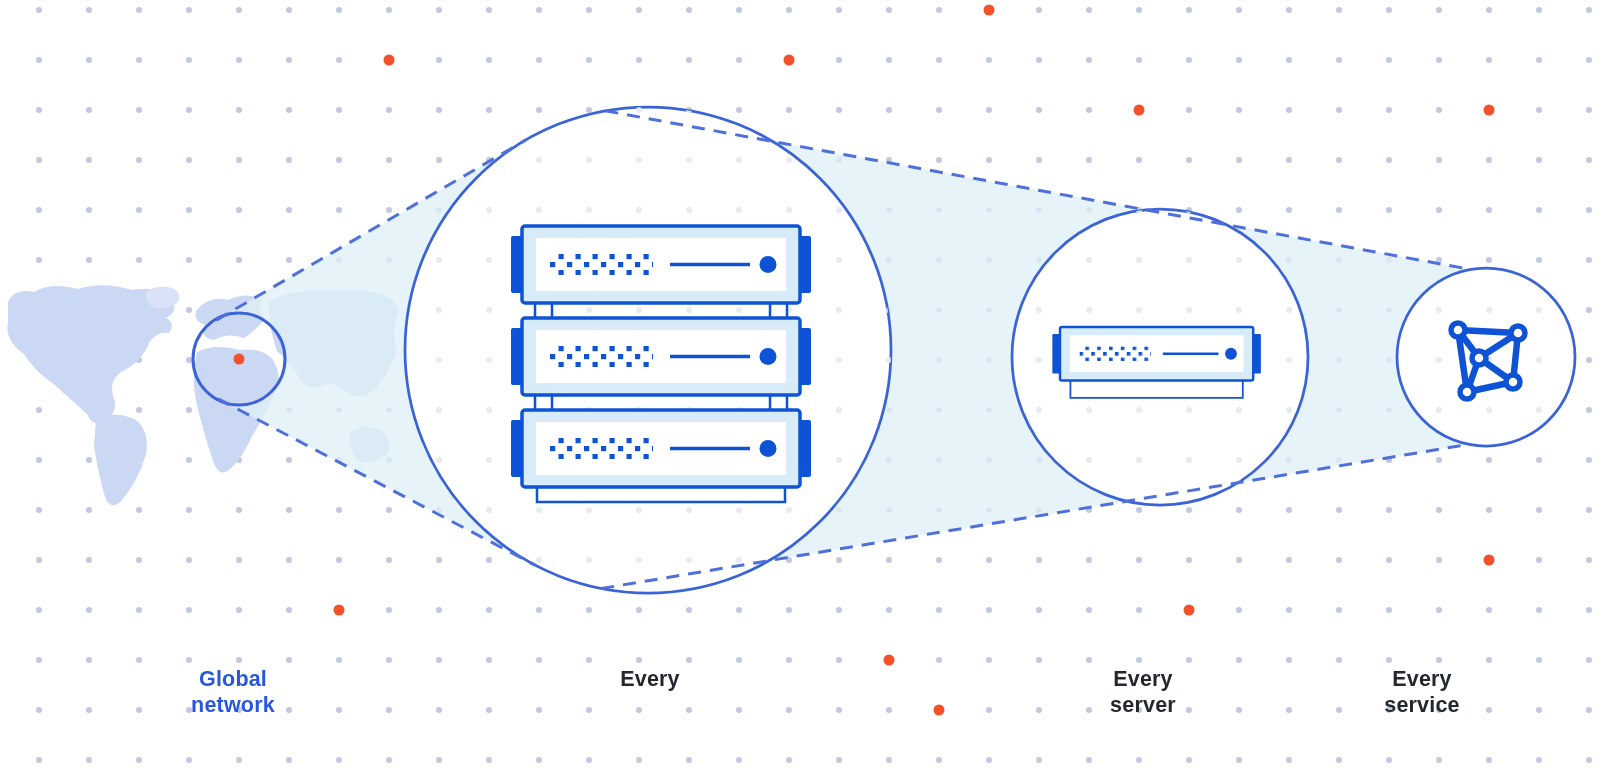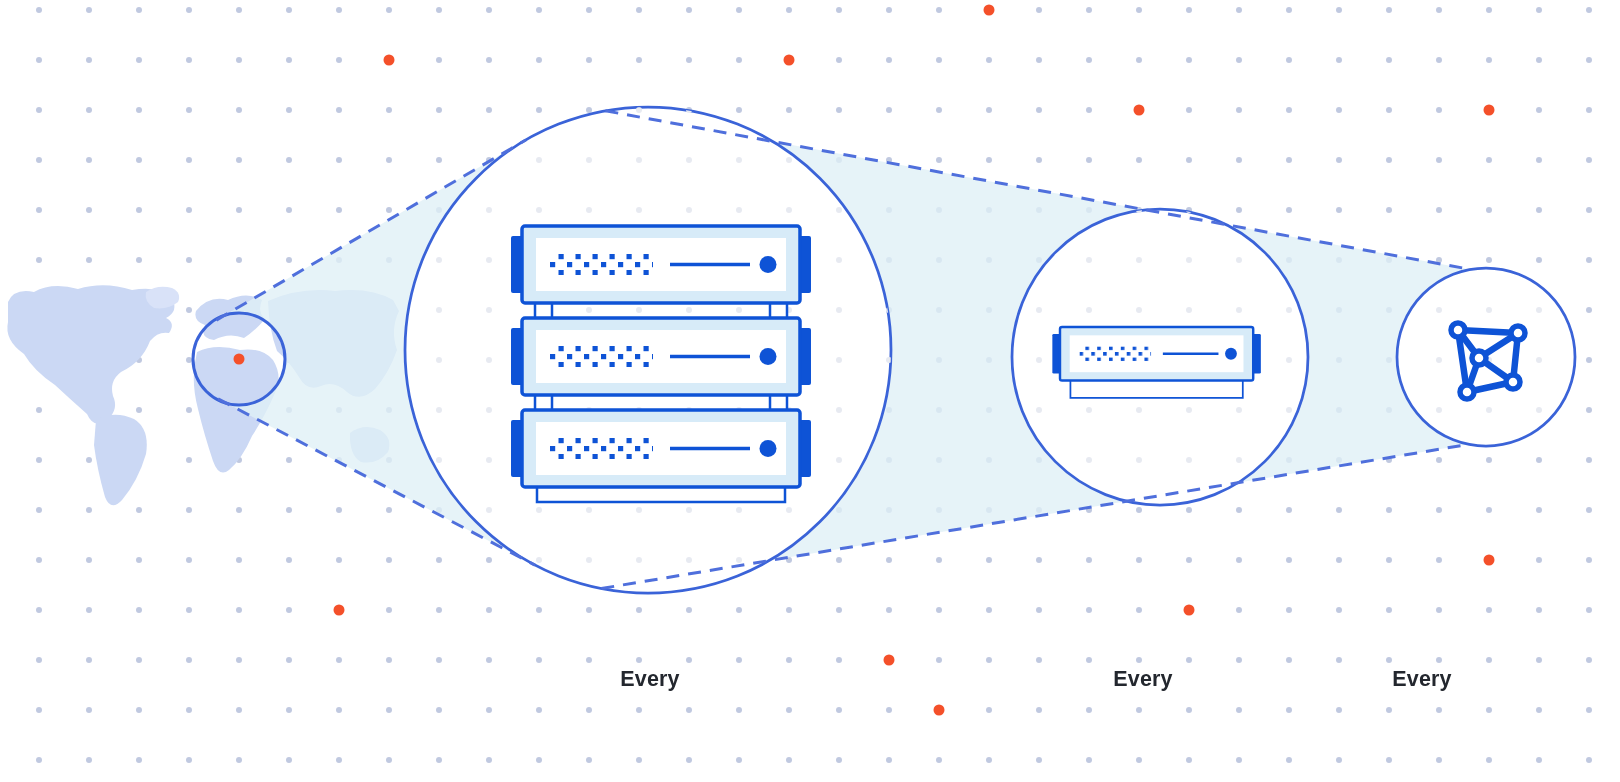--- a/index.html
+++ b/index.html
@@ -1142,23 +1142,29 @@
       <line class="mesh-edge" x1="1479" y1="358" x2="1513" y2="382"></line>
       <line class="mesh-edge" x1="1479" y1="358" x2="1467" y2="392"></line>
       <circle class="mesh-node" cx="1458" cy="330" r="7"></circle>
       <circle class="mesh-node" cx="1518" cy="333" r="7"></circle>
       <circle class="mesh-node" cx="1513" cy="382" r="7"></circle>
       <circle class="mesh-node" cx="1467" cy="392" r="7"></circle>
       <circle class="mesh-node" cx="1479" cy="358" r="7"></circle>
     </g>
   </svg>
 
+  <div class="stage-label label-blue" style="left:133px;top:666px;">
+    <span>Global</span>
+    <span>network</span>
+  </div>
   <div class="stage-label label-dark" style="left:550px;top:666px;">
     <span>Every</span>
   </div>
   <div class="stage-label label-dark" style="left:1043px;top:666px;">
     <span>Every</span>
+    <span>server</span>
   </div>
   <div class="stage-label label-dark" style="left:1322px;top:666px;">
     <span>Every</span>
+    <span>service</span>
   </div>
 
 </div>
 
 </body></html>

